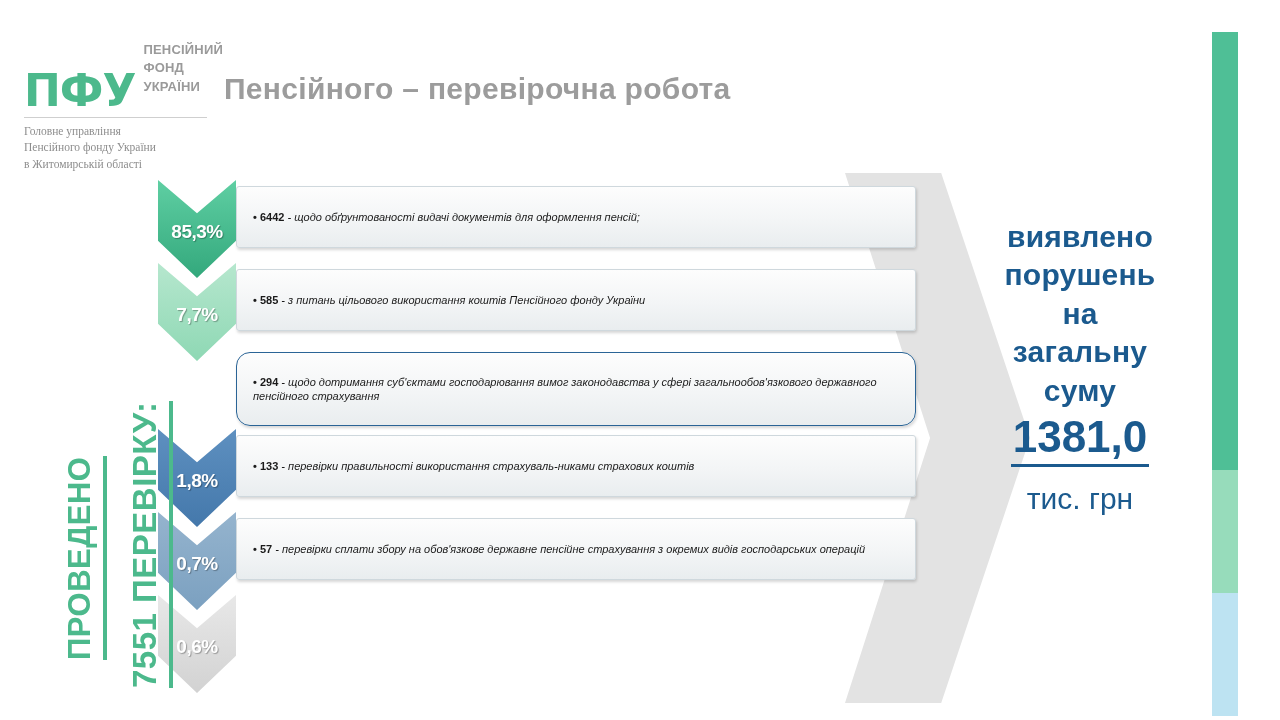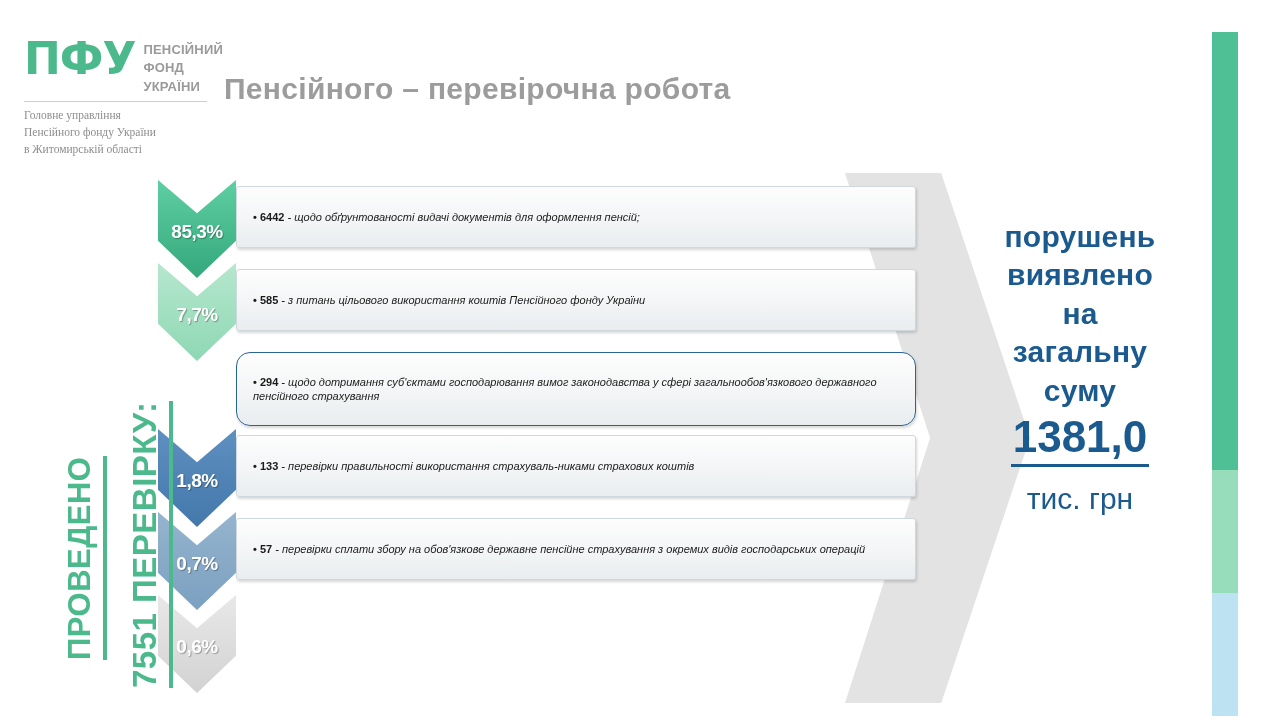--- a/index.html
+++ b/index.html
@@ -60,20 +60,21 @@
     align-items: flex-start;
     gap: 8px;
   }
   .logo-mark {
     font-family: "DejaVu Sans", sans-serif;
     font-weight: bold;
     font-size: 44px;
     line-height: 0.95;
     color: #4cb98c;
     letter-spacing: -1px;
+    margin-top: 32px;
   }
   .logo-words {
     padding-top: 3px;
     font-family: "Liberation Sans", sans-serif;
     font-size: 13px;
     font-weight: bold;
     line-height: 1.42;
     color: #9a9a9a;
     letter-spacing: 0.2px;
   }
@@ -317,22 +318,22 @@
 
     <div class="row">
       <div class="chev" style="background:linear-gradient(to bottom,#e8e8e8,#d2d2d2);">
         <span class="chev-pct">0,6%</span>
       </div>
     </div>
 
   </div>
 
   <div class="conclusion">
+    <div class="conc-line">виявлено</div>
     <div class="conc-line">порушень</div>
-    <div class="conc-line">виявлено</div>
     <div class="conc-line">на</div>
     <div class="conc-line">загальну</div>
     <div class="conc-line">суму</div>
     <div class="conc-big">1381,0</div>
     <div class="conc-unit">тис. грн</div>
   </div>
 
 </div>
 
 </body></html>

